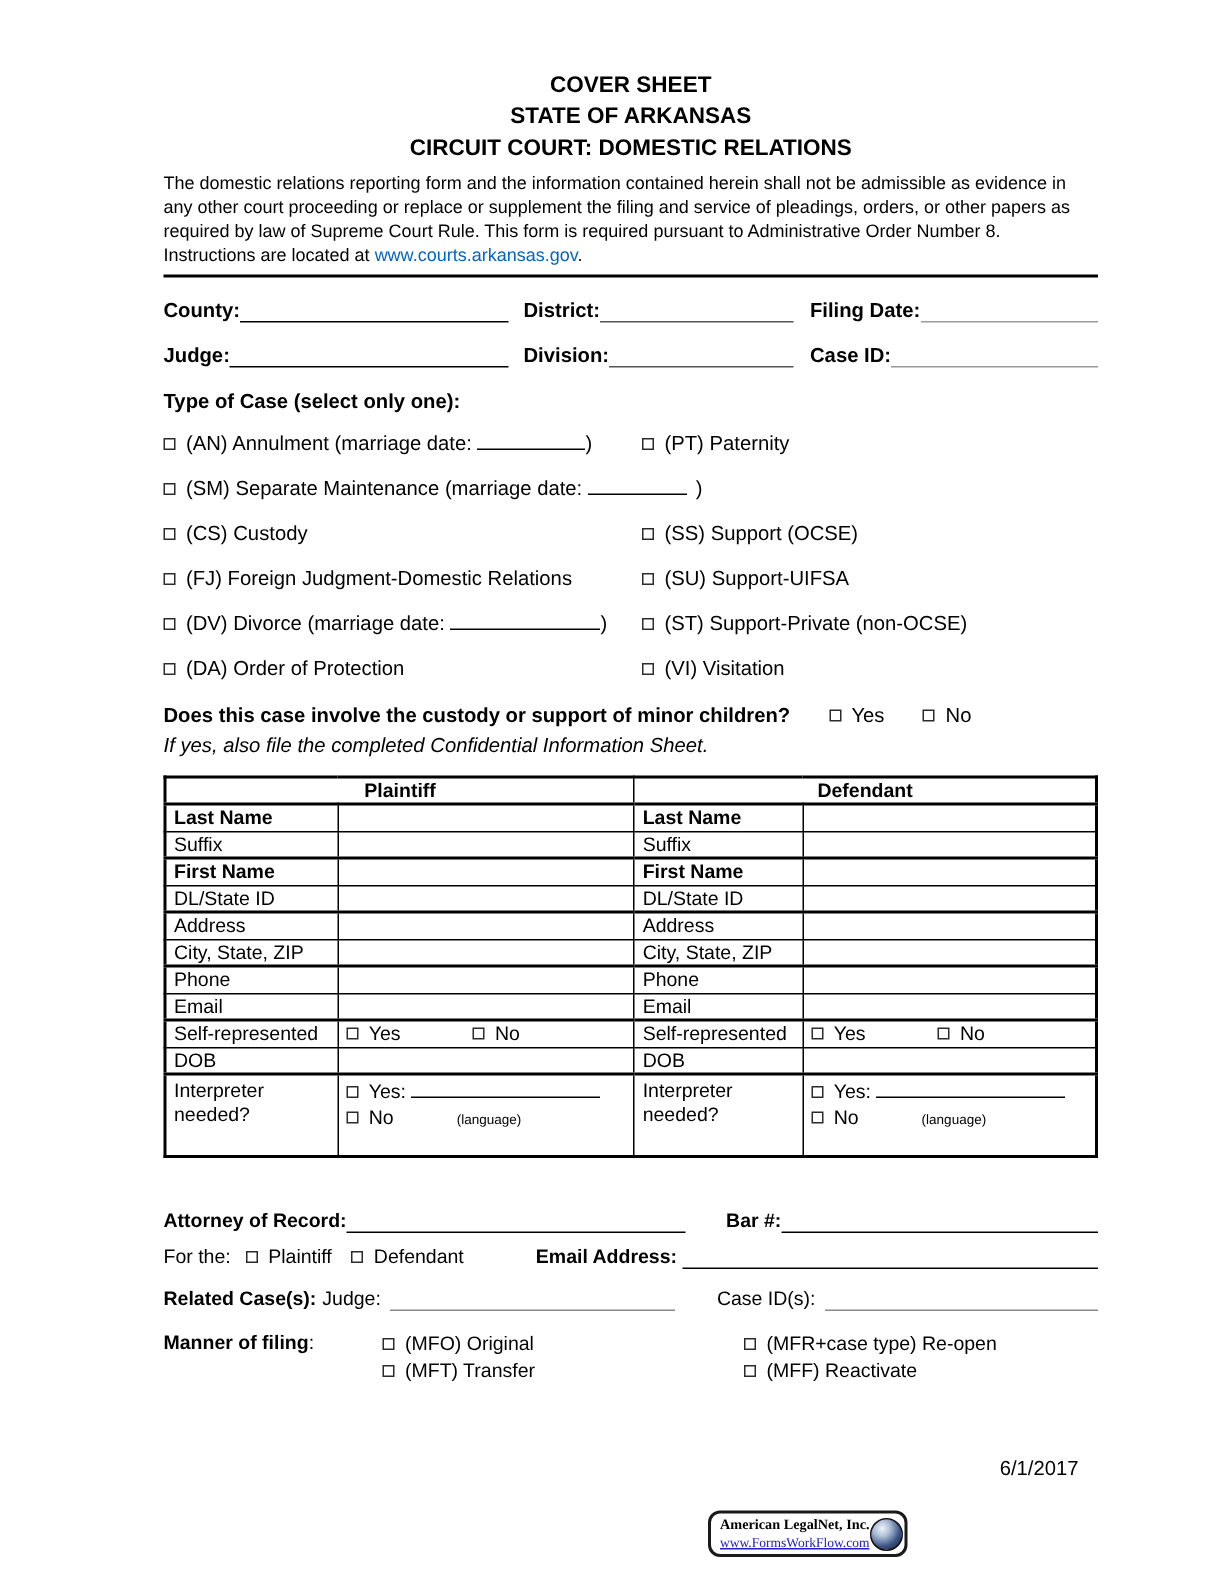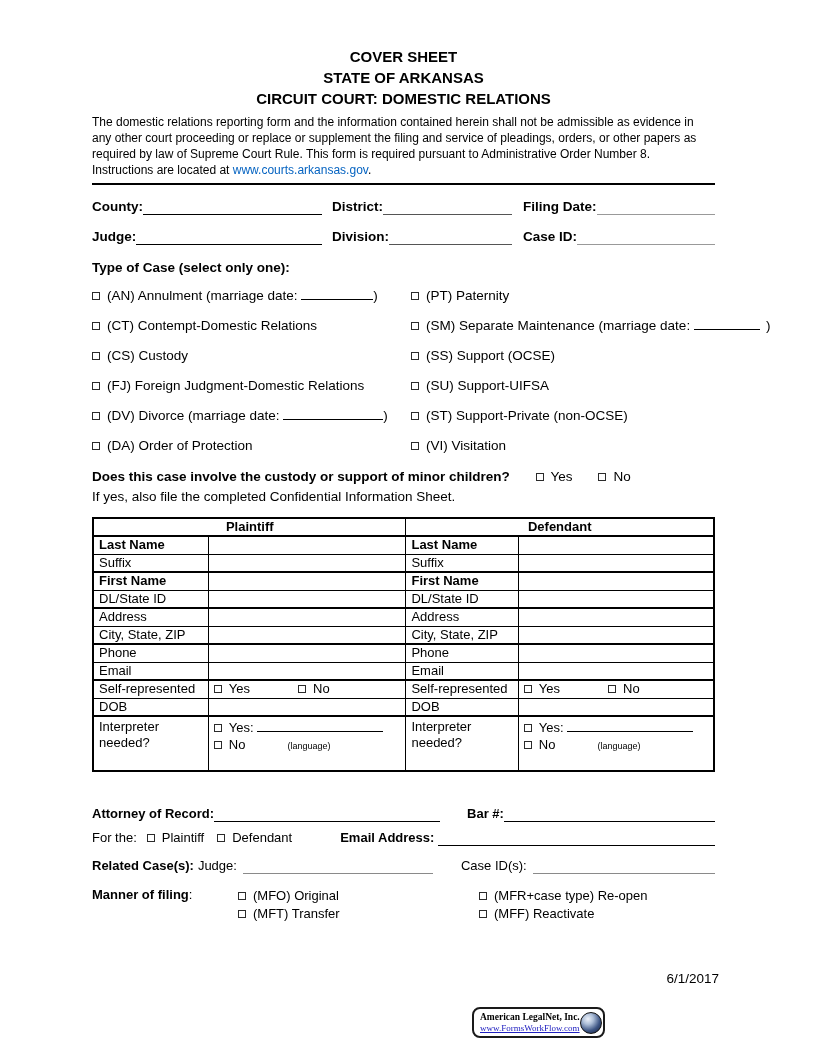--- a/index.html
+++ b/index.html
@@ -1,19 +1,19 @@
 <!DOCTYPE html>
 <html><head>
 <meta charset="utf-8">
 <style>
   * { margin:0; padding:0; box-sizing:border-box; }
   html,body { background:#ffffff; }
   .page { position:relative; width:816px; height:1056px; background:#fff; margin:0 auto;
           font-family:"Liberation Sans", sans-serif; color:#000; overflow:hidden; }
-  .content { position:absolute; left:92px; top:0; width:623px; }
+  .content { position:absolute; left:109px; top:0; width:623px; }
 
   
   .title { margin-top:46px; text-align:center; font-weight:bold; font-size:15px; line-height:21px; }
   .intro { margin-top:5px; font-size:12px; line-height:16px; width:616px; }
   .intro a { color:#0563c1; cursor:pointer; }
   .rule { margin-top:5px; border-top:2px solid #000; height:0; }
 
   
   .fields-row { display:flex; margin-top:11px; font-size:13.5px; font-weight:bold; height:19px; }
   .field { display:flex; align-items:flex-end; }
@@ -33,21 +33,21 @@
   .toc-item { white-space:nowrap; }
   .cb { display:inline-block; width:8px; height:8px; border:1px solid #2b2b2b; background:#fff;
         margin-right:7px; vertical-align:0px; }
   .bk { display:inline-block; border-bottom:1px solid #000; height:13px; vertical-align:baseline; }
   .bk72 { width:72px; } .bk100 { width:100px; } .bk66 { width:66px; margin-right:6px; }
 
   
   .quest { margin-top:6px; font-size:13.5px; height:19px; line-height:19px; white-space:nowrap; }
   .quest .q { font-weight:bold; }
   .quest .opt { margin-left:22px; }
-  .note { margin-top:3px; font-size:13.5px; }
+  .note { margin-top:3px; font-size:13.5px; font-style:italic; }
 
   
   table.party { border-collapse:collapse; width:623px; margin-top:13px; font-size:13px; border:2px solid #000; }
   .party th, .party td { border:1px solid #000; padding:0px 5px; height:18px; line-height:16px;
                          text-align:left; vertical-align:middle; font-weight:normal; }
   .party th { border-bottom:2px solid #000; text-align:center; font-weight:bold; }
   .party tr.gs td { border-top:2px solid #000; }
   .party td.bold { font-weight:bold; }
   .party .no2 { margin-left:48px; }
   .party td.interp { vertical-align:top; padding-top:2px; padding-bottom:17px; }
@@ -136,21 +136,20 @@
     </div>
 
     <div class="toc-head">Type of Case (select only one):</div>
 
     <div class="toc-list">
       <div class="toc-row">
         <div class="toc-left toc-item"><span class="cb"></span><span>(AN) Annulment (marriage date: </span><span class="bk bk72"></span><span>)</span></div>
         <div class="toc-item"><span class="cb"></span><span>(PT) Paternity</span></div>
       </div>
       <div class="toc-row">
-        <div class="toc-left toc-item"><span class="cb"></span><span>(CT) Contempt-Domestic Relations</span></div>
         <div class="toc-item"><span class="cb"></span><span>(SM) Separate Maintenance (marriage date: </span><span class="bk bk66"></span><span>)</span></div>
       </div>
       <div class="toc-row">
         <div class="toc-left toc-item"><span class="cb"></span><span>(CS) Custody</span></div>
         <div class="toc-item"><span class="cb"></span><span>(SS) Support (OCSE)</span></div>
       </div>
       <div class="toc-row">
         <div class="toc-left toc-item"><span class="cb"></span><span>(FJ) Foreign Judgment-Domestic Relations</span></div>
         <div class="toc-item"><span class="cb"></span><span>(SU) Support-UIFSA</span></div>
       </div>

